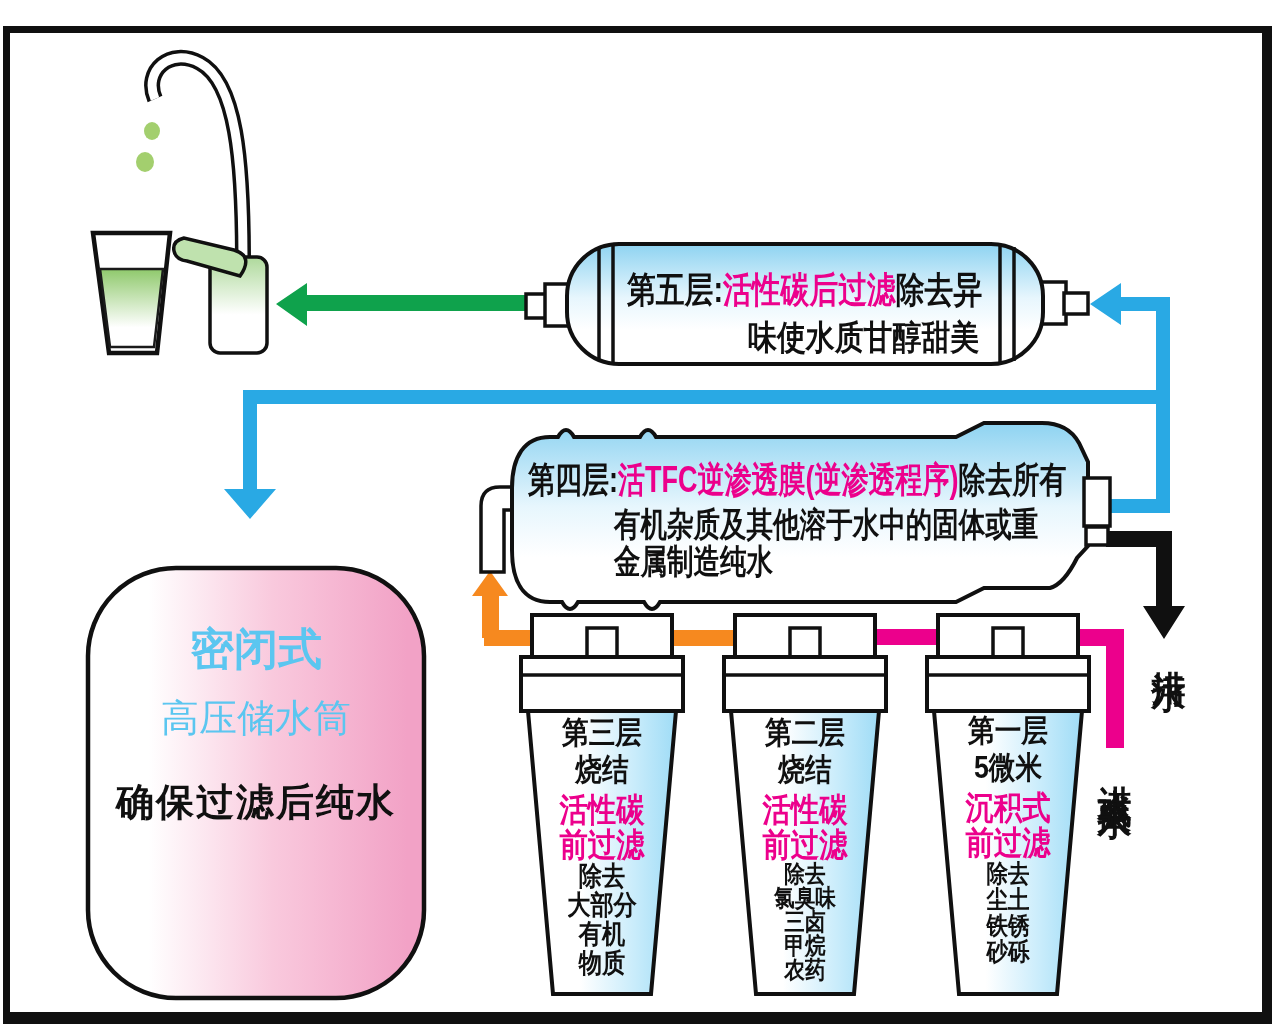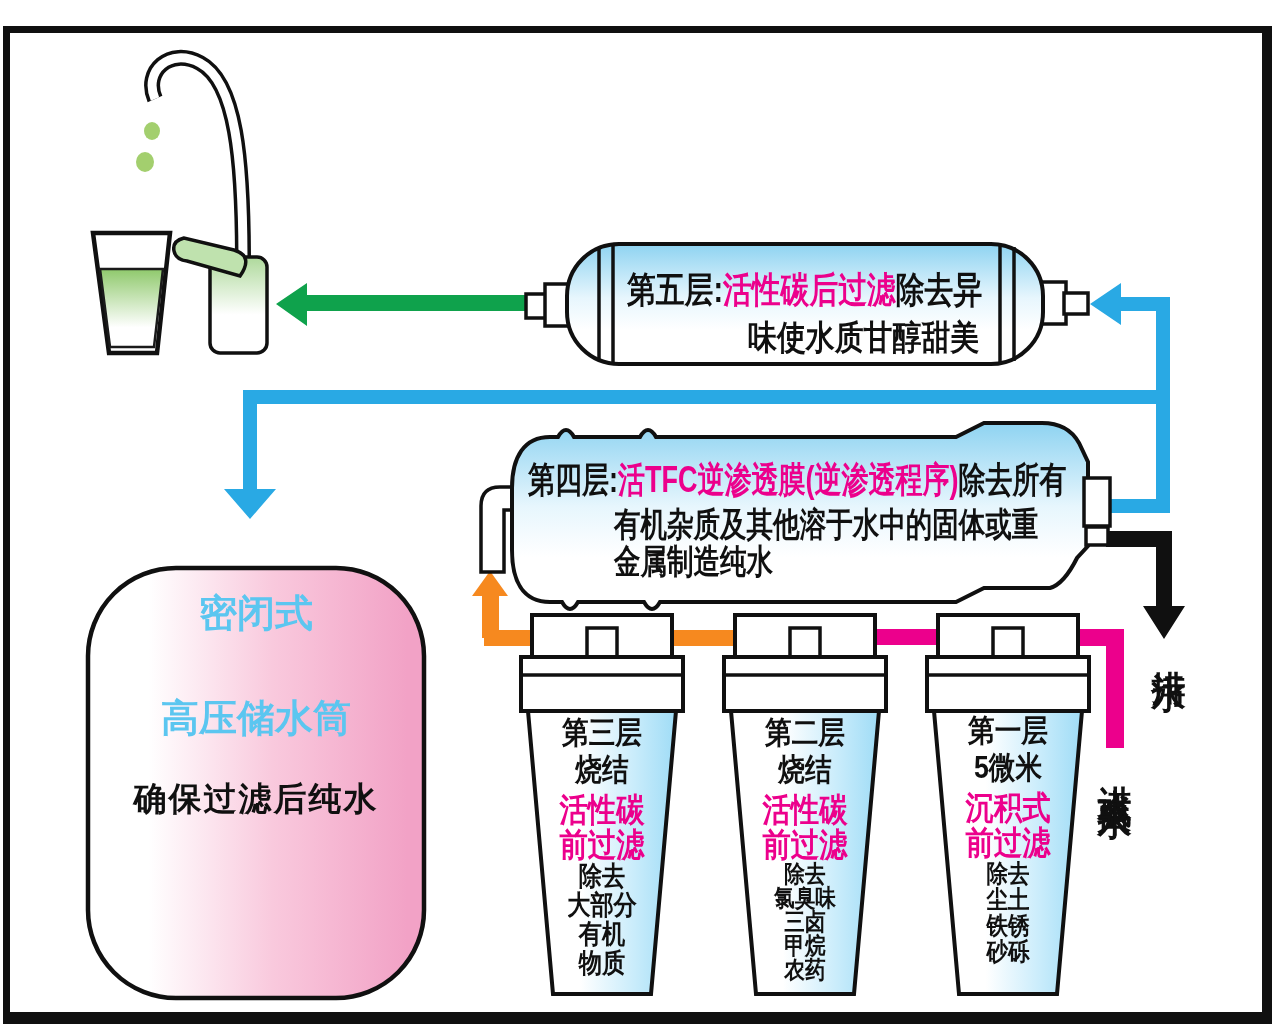--- a/index.html
+++ b/index.html
@@ -136,23 +136,23 @@
     <span>第五层:</span><span class="hl">活性碳后过滤</span><span>除去异</span>
   </div>
   <div class="t cond85" style="left:748px;top:315px;font-size:34px;">味使水质甘醇甜美</div>
 
   <div class="t cond75" style="left:528px;top:456px;font-size:36px;">
     <span>第四层:</span><span class="hl">活TFC逆渗透膜(逆渗透程序)</span><span>除去所有</span>
   </div>
   <div class="t cond78" style="left:614px;top:502px;font-size:34px;">有机杂质及其他溶于水中的固体或重</div>
   <div class="t cond78" style="left:614px;top:539px;font-size:34px;">金属制造纯水</div>
 
-  <div class="t center cyantx" style="left:88px;top:588px;width:336px;font-size:38px;font-weight:900;">密闭式</div>
-  <div class="t center cyantx" style="left:88px;top:693px;width:336px;font-size:38px;font-weight:700;">高压储水筒</div>
-  <div class="t center" style="left:88px;top:777px;width:336px;font-size:33px;letter-spacing:2px;">确保过滤后纯水</div>
+  <div class="t center cyantx" style="left:88px;top:620px;width:336px;font-size:44px;font-weight:900;">密闭式</div>
+  <div class="t center cyantx" style="left:88px;top:693px;width:336px;font-size:38px;font-weight:400;">高压储水筒</div>
+  <div class="t center" style="left:88px;top:777px;width:336px;font-size:38px;letter-spacing:2px;">确保过滤后纯水</div>
 
   <div class="t stack" style="left:517px;top:714px;width:170px;">
     <div class="s-title">第三层</div>
     <div class="s-title">烧结</div>
     <div class="s-pink1">活性碳</div>
     <div class="s-pink2">前过滤</div>
     <div class="d29">除去</div>
     <div class="d29">大部分</div>
     <div class="d29">有机</div>
     <div class="d29">物质</div>

